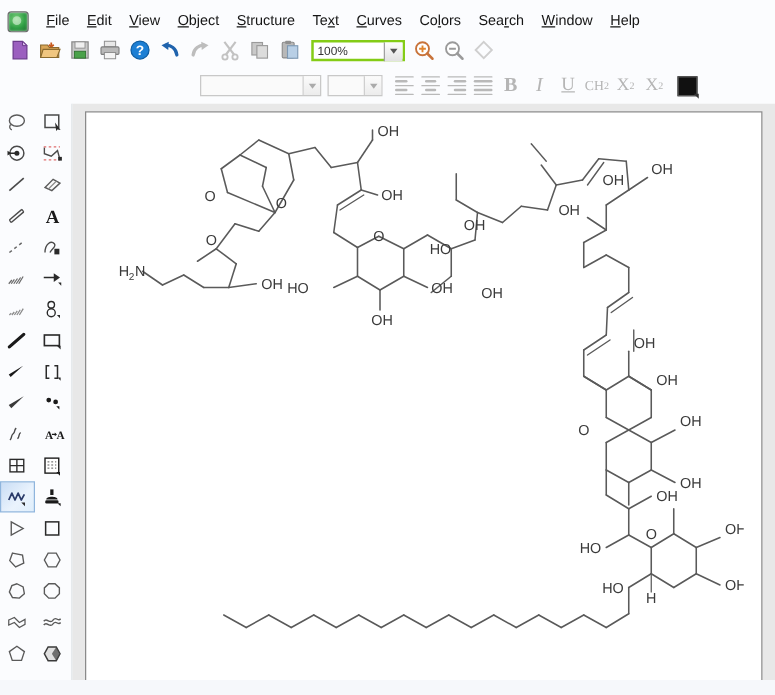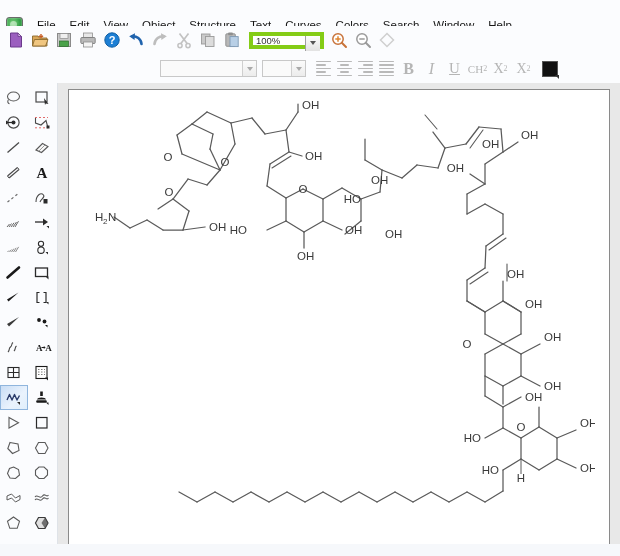--- a/index.html
+++ b/index.html
@@ -7,21 +7,21 @@
     width:620px;height:556px;overflow:hidden;
     background:#fbfcfe;
     font-family:"Liberation Sans", sans-serif;
     font-size:11px;color:#1a1a1a;
     -webkit-font-smoothing:antialiased;
   }
   #app{position:relative;width:620px;height:556px;background:#fbfcfe;}
 
   
   .menubar{
-    position:absolute;left:0;top:12px;width:620px;height:26px;
+    position:absolute;left:0;top:4px;width:620px;height:26px;
     background:#fbfcfe;display:flex;align-items:center;padding-left:4px;
     box-sizing:border-box;
   }
   .app-logo{
     width:15px;height:15px;margin-right:7px;margin-left:2px;
     border-radius:3px;
     background:radial-gradient(circle at 40% 35%,#7fd37f 0%,#2f9e44 55%,#1b6b2a 100%);
     border:1px solid #6b6b6b;
     box-shadow:inset 0 0 2px rgba(255,255,255,.7);
     position:relative;flex:none;
@@ -41,21 +41,21 @@
     position:absolute;left:0;top:26px;width:620px;height:28px;
     background:#fbfcfe;display:flex;align-items:center;padding-left:4px;
     box-sizing:border-box;
   }
   .tb-btn{
     width:24px;height:24px;display:flex;align-items:center;justify-content:center;
     cursor:default;flex:none;
   }
   .zoom-combo{
     width:75px;height:17px;margin:0 3px 0 5px;background:#fff;
-    border:4px solid #84cc16;display:flex;align-items:center;flex:none;
+    border:2px solid #84cc16;display:flex;align-items:flex-end;flex:none;
     font-size:9.5px;color:#333;position:relative;box-sizing:border-box;
   }
   .zoom-combo .zval{padding-left:3px;}
   .zoom-combo .zarrow{
     position:absolute;right:0;top:0;width:14px;height:15px;
     background:linear-gradient(#fdfdfd,#e2e2e2);border-left:1px solid #a0a0a0;
     display:flex;align-items:center;justify-content:center;
   }
   .zoom-combo .zarrow:after{
     content:"";border-left:3px solid transparent;border-right:3px solid transparent;

